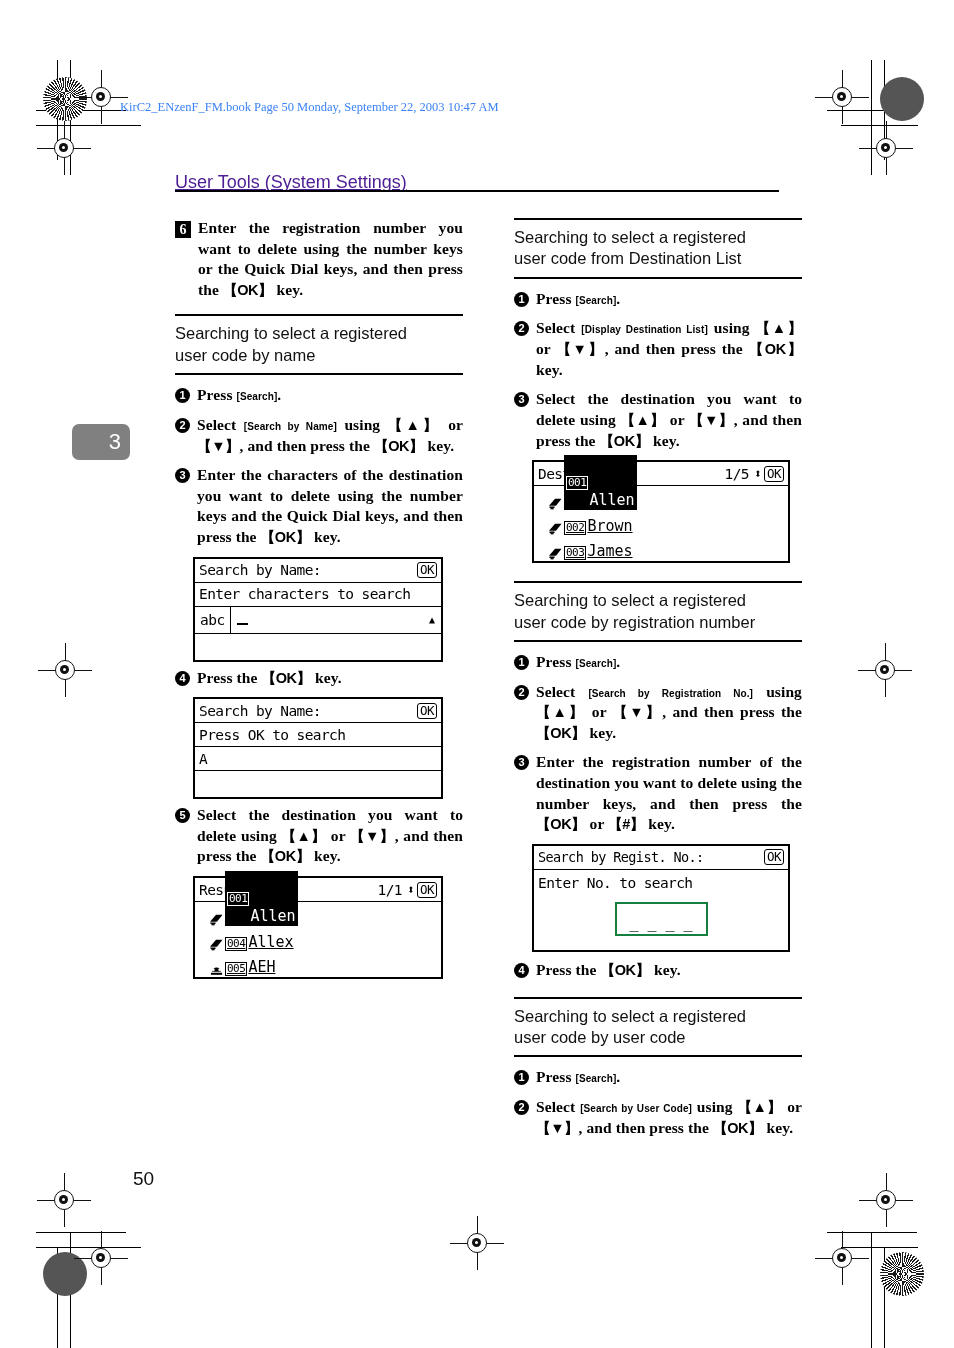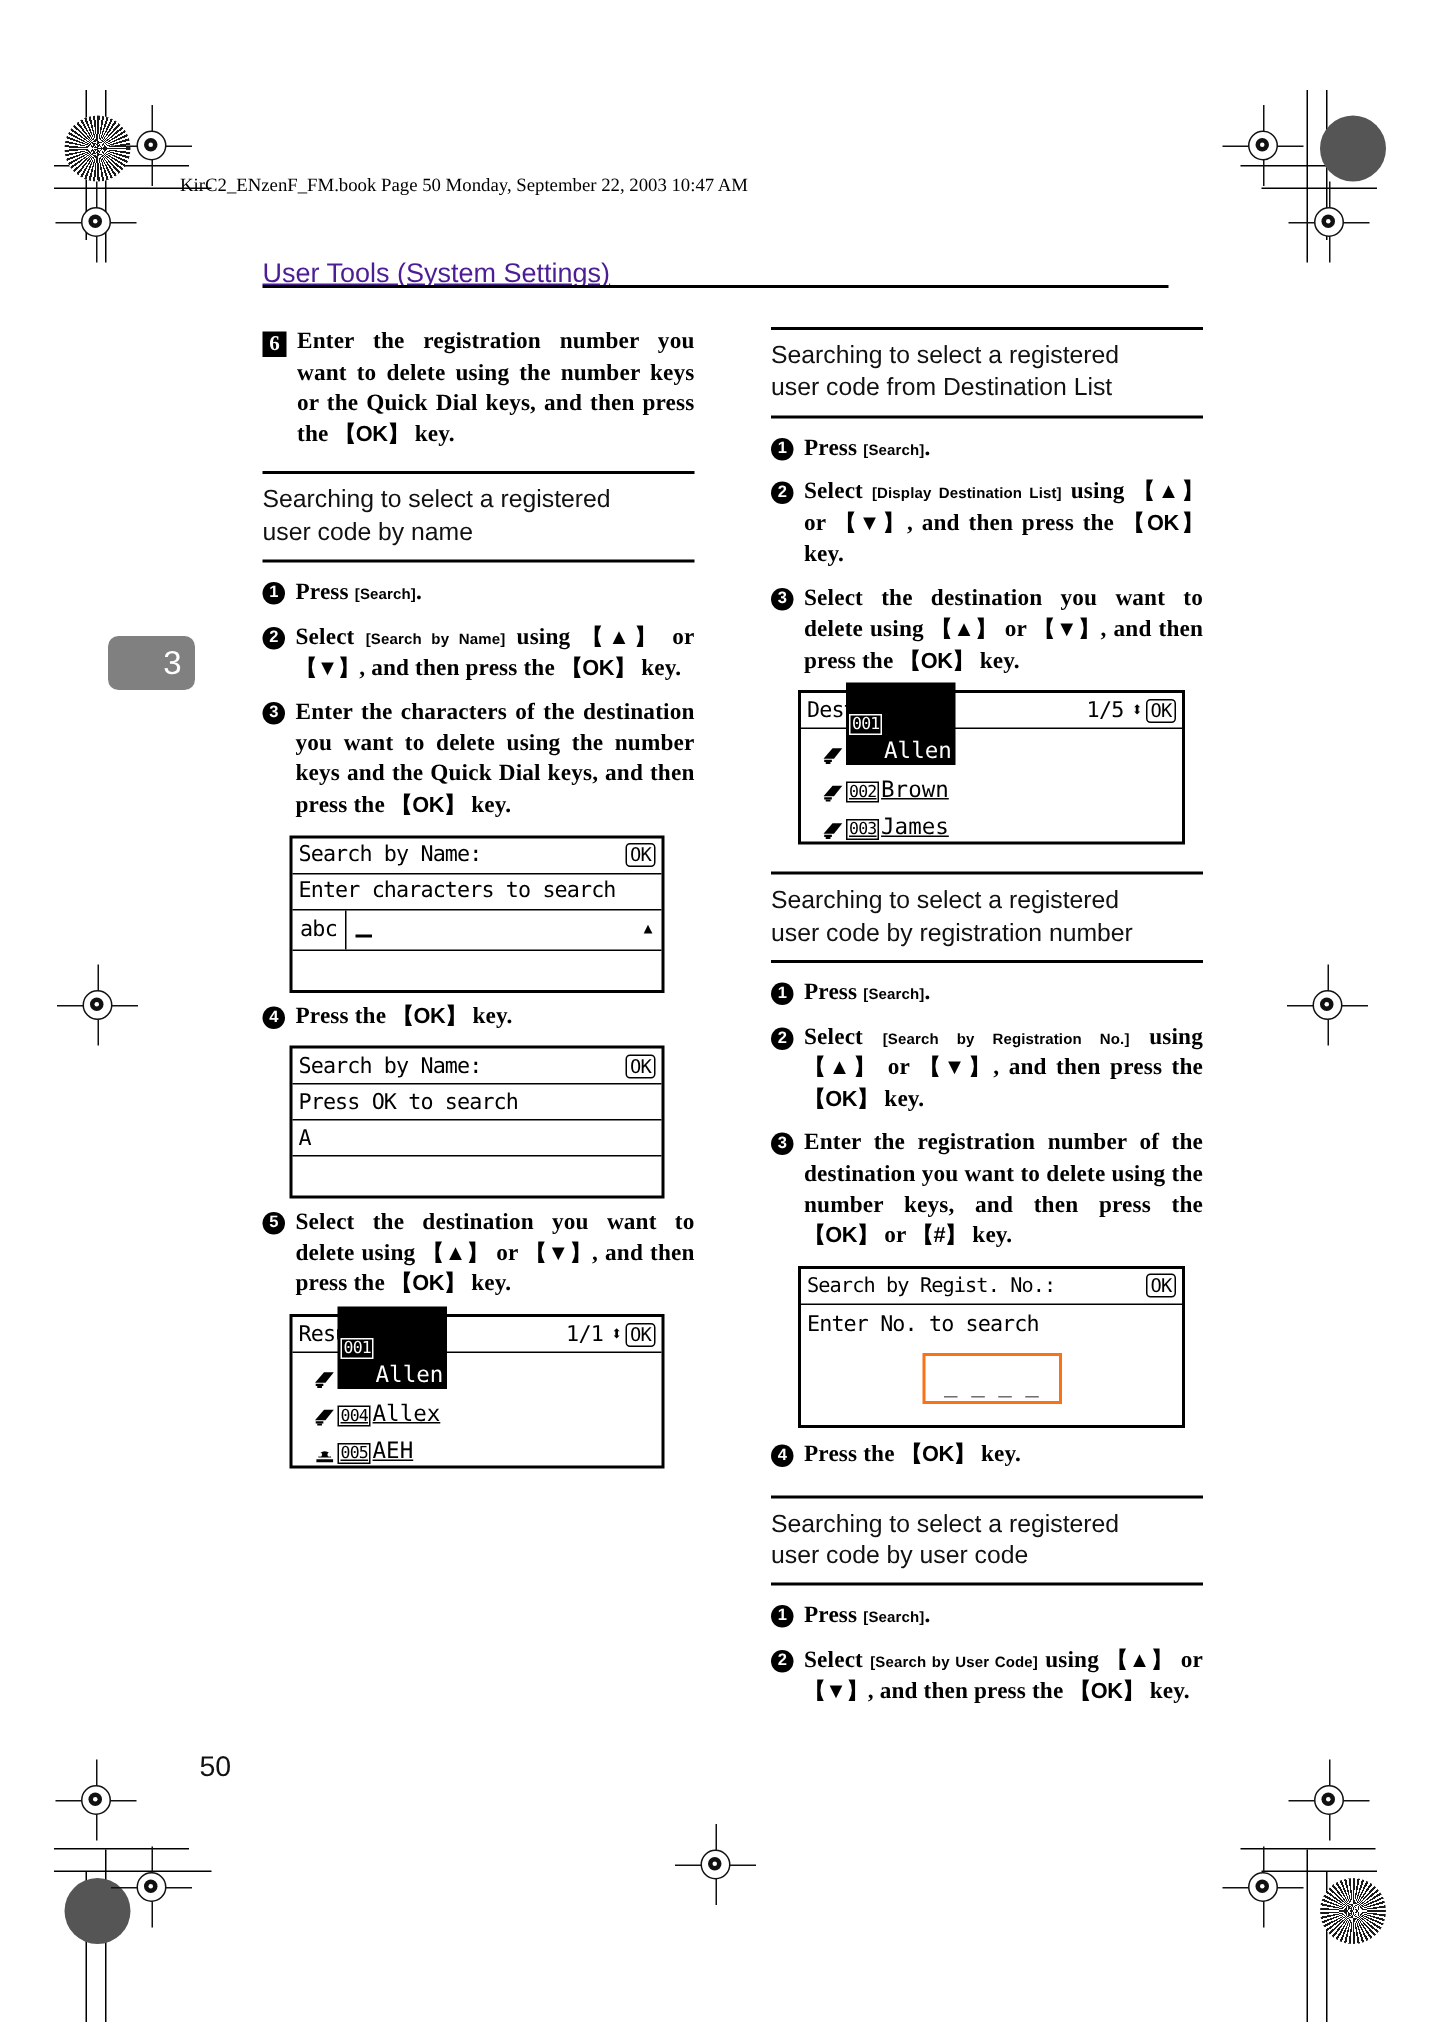--- a/index.html
+++ b/index.html
@@ -94,21 +94,21 @@
   .listrow{display:flex;align-items:flex-end;padding:1px 14px;height:25px;
            box-sizing:border-box;font-size:15px;letter-spacing:-0.7px;text-decoration:underline;}
   .listrow .ico{margin-right:1px;display:flex;align-items:center;}
   .idbox{border:1.4px solid #000;font-size:11px;line-height:12px;padding:0 1px;
          margin-right:1px;letter-spacing:-0.5px;font-family:"DejaVu Sans Mono",monospace;}
   .nm{letter-spacing:0px;margin-top:35px;}
   .sel{background:#000;color:#fff;}
   .sel .idbox{border-color:#fff;}
 
   .numbox-wrap{display:flex;justify-content:center;align-items:flex-end;height:40px;}
-  .numbox{border:2px solid #f97316;width:93px;height:34px;display:flex;
+  .numbox{border:2px solid #15803d;width:93px;height:34px;display:flex;
           align-items:flex-end;justify-content:center;padding-bottom:2px;box-sizing:border-box;}
   .numbox .dashes{font-size:15px;letter-spacing:0px;}
   .lcd-center{justify-content:flex-start;}
 </style>
 </head>
 <body>
 
 <div class="sheet">
 
   <div>
@@ -214,21 +214,21 @@
       <div class="c3"></div>
     </div>
   <div class="reg" style="left:462px;top:1228px;">
       <div class="h"></div>
       <div class="v"></div>
       <div class="c1"></div>
       <div class="c2"></div>
       <div class="c3"></div>
     </div>
 
-  <div style="position:absolute;left:120px;top:116px;font-family:'Liberation Serif',serif;font-size:12.5px;color:#000000;">KirC2_ENzenF_FM.book  Page 50  Monday, September 22, 2003  10:47 AM</div>
+  <div style="position:absolute;left:120px;top:100px;font-family:'Liberation Serif',serif;font-size:12.5px;color:#3b82f6;">KirC2_ENzenF_FM.book  Page 50  Monday, September 22, 2003  10:47 AM</div>
 
   <div class="runhead">User Tools (System Settings)</div>
   <div class="runhead-rule"></div>
 
   <div class="chaptab">3</div>
 
   <div class="folio">50</div>
 
   <div class="col col-left">
 

